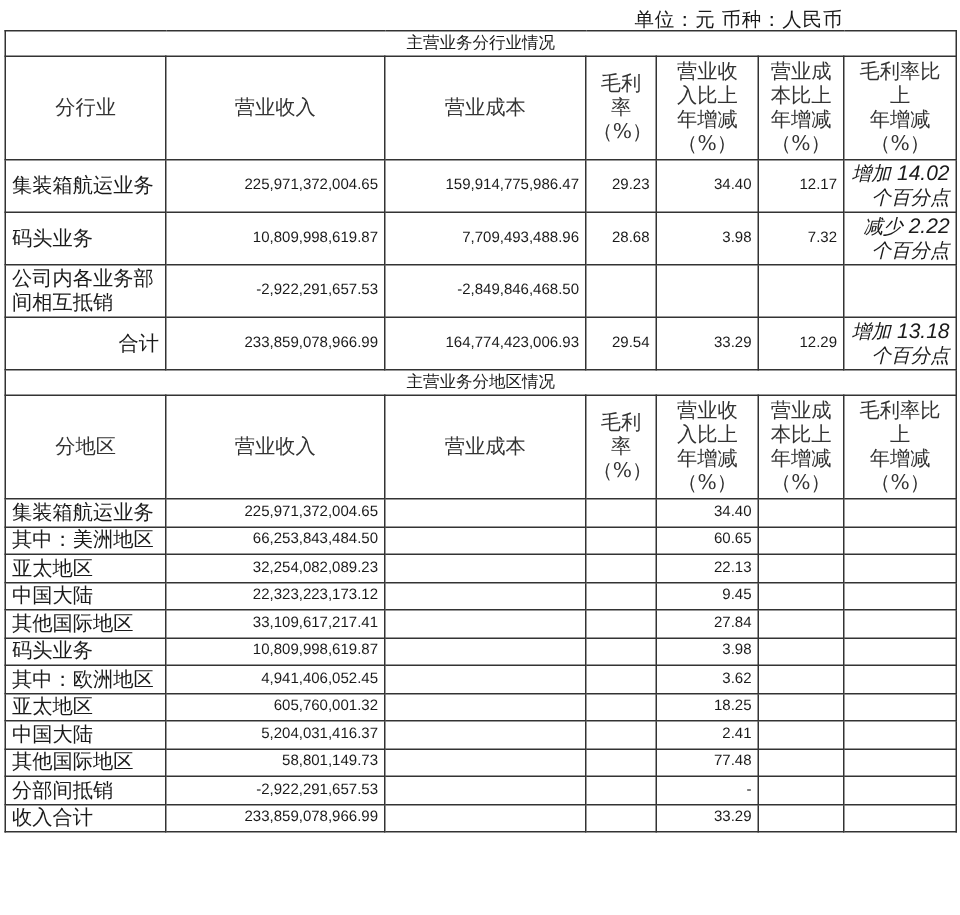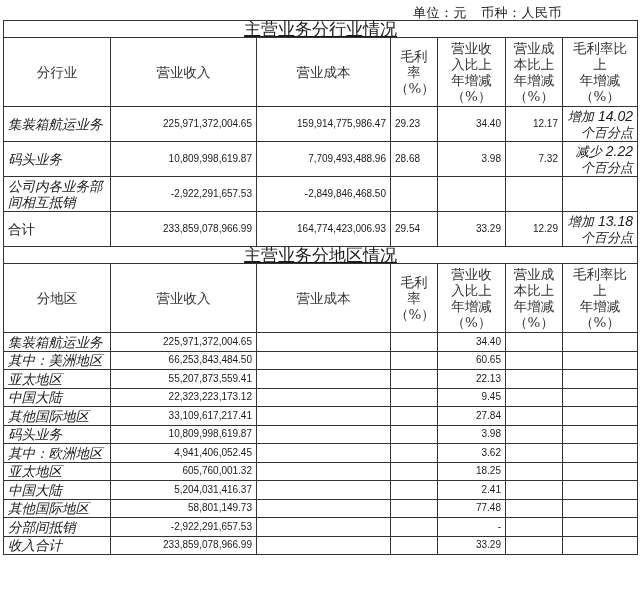--- a/index.html
+++ b/index.html
@@ -6,40 +6,40 @@
   body {
     width: 640px; height: 610px; overflow: hidden;
     font-family: "DejaVu Serif", "Liberation Serif", serif;
     color: #1a1a1a;
     position: relative;
   }
   .unit-line {
     position: absolute; top: 4px; right: 78px;
     font-size: 13px; letter-spacing: 0.5px;
   }
-  .unit-line span { margin-left: 14px; }
+  .unit-line span { margin-left: 4px; }
   table {
     position: absolute; left: 3px; top: 20px;
     border-collapse: collapse;
     table-layout: fixed;
     width: 634px;
   }
   td {
     border: 1px solid #333;
     padding: 0 4px;
     font-size: 13.5px;
     line-height: 16px;
     overflow: hidden;
     white-space: nowrap;
   }
-  .sec-title td { text-align: center; height: 16px; font-size: 17px; text-decoration: underline; }
+  .sec-title td { text-align: center; height: 16px; font-size: 11px; }
   .hdr td { text-align: center; white-space: normal; line-height: 16px; font-size: 13.5px; color: #333; }
   .num { text-align: right; font-family: "Liberation Sans", "DejaVu Sans", sans-serif; font-size: 10px; }
-  .ctr { text-align: left; }
-  .name { text-align: left; font-style: italic; }
+  .ctr { text-align: right; }
+  .name { text-align: left; }
   .r1 td { height: 34px; }
   .r2 td { height: 17.5px; line-height: 16px; }
   .note { text-align: right; white-space: normal; line-height: 16px; font-size: 13px; font-style: italic; }
   .note .n { font-family: "Liberation Sans", "DejaVu Sans", sans-serif; font-size: 14px; }
   .wrap { white-space: normal; line-height: 16px; }
 </style>
 </head>
 <body>
 
 <div class="unit-line">
@@ -182,21 +182,21 @@
         <td class="name">其中：美洲地区</td>
         <td class="num">66,253,843,484.50</td>
         <td></td>
         <td></td>
         <td class="num">60.65</td>
         <td></td>
         <td></td>
       </tr>
   <tr class="r2">
         <td class="name">亚太地区</td>
-        <td class="num">55,207,873,559.41</td>
+        <td class="num">32,254,082,089.23</td>
         <td></td>
         <td></td>
         <td class="num">22.13</td>
         <td></td>
         <td></td>
       </tr>
   <tr class="r2">
         <td class="name">中国大陆</td>
         <td class="num">22,323,223,173.12</td>
         <td></td>

